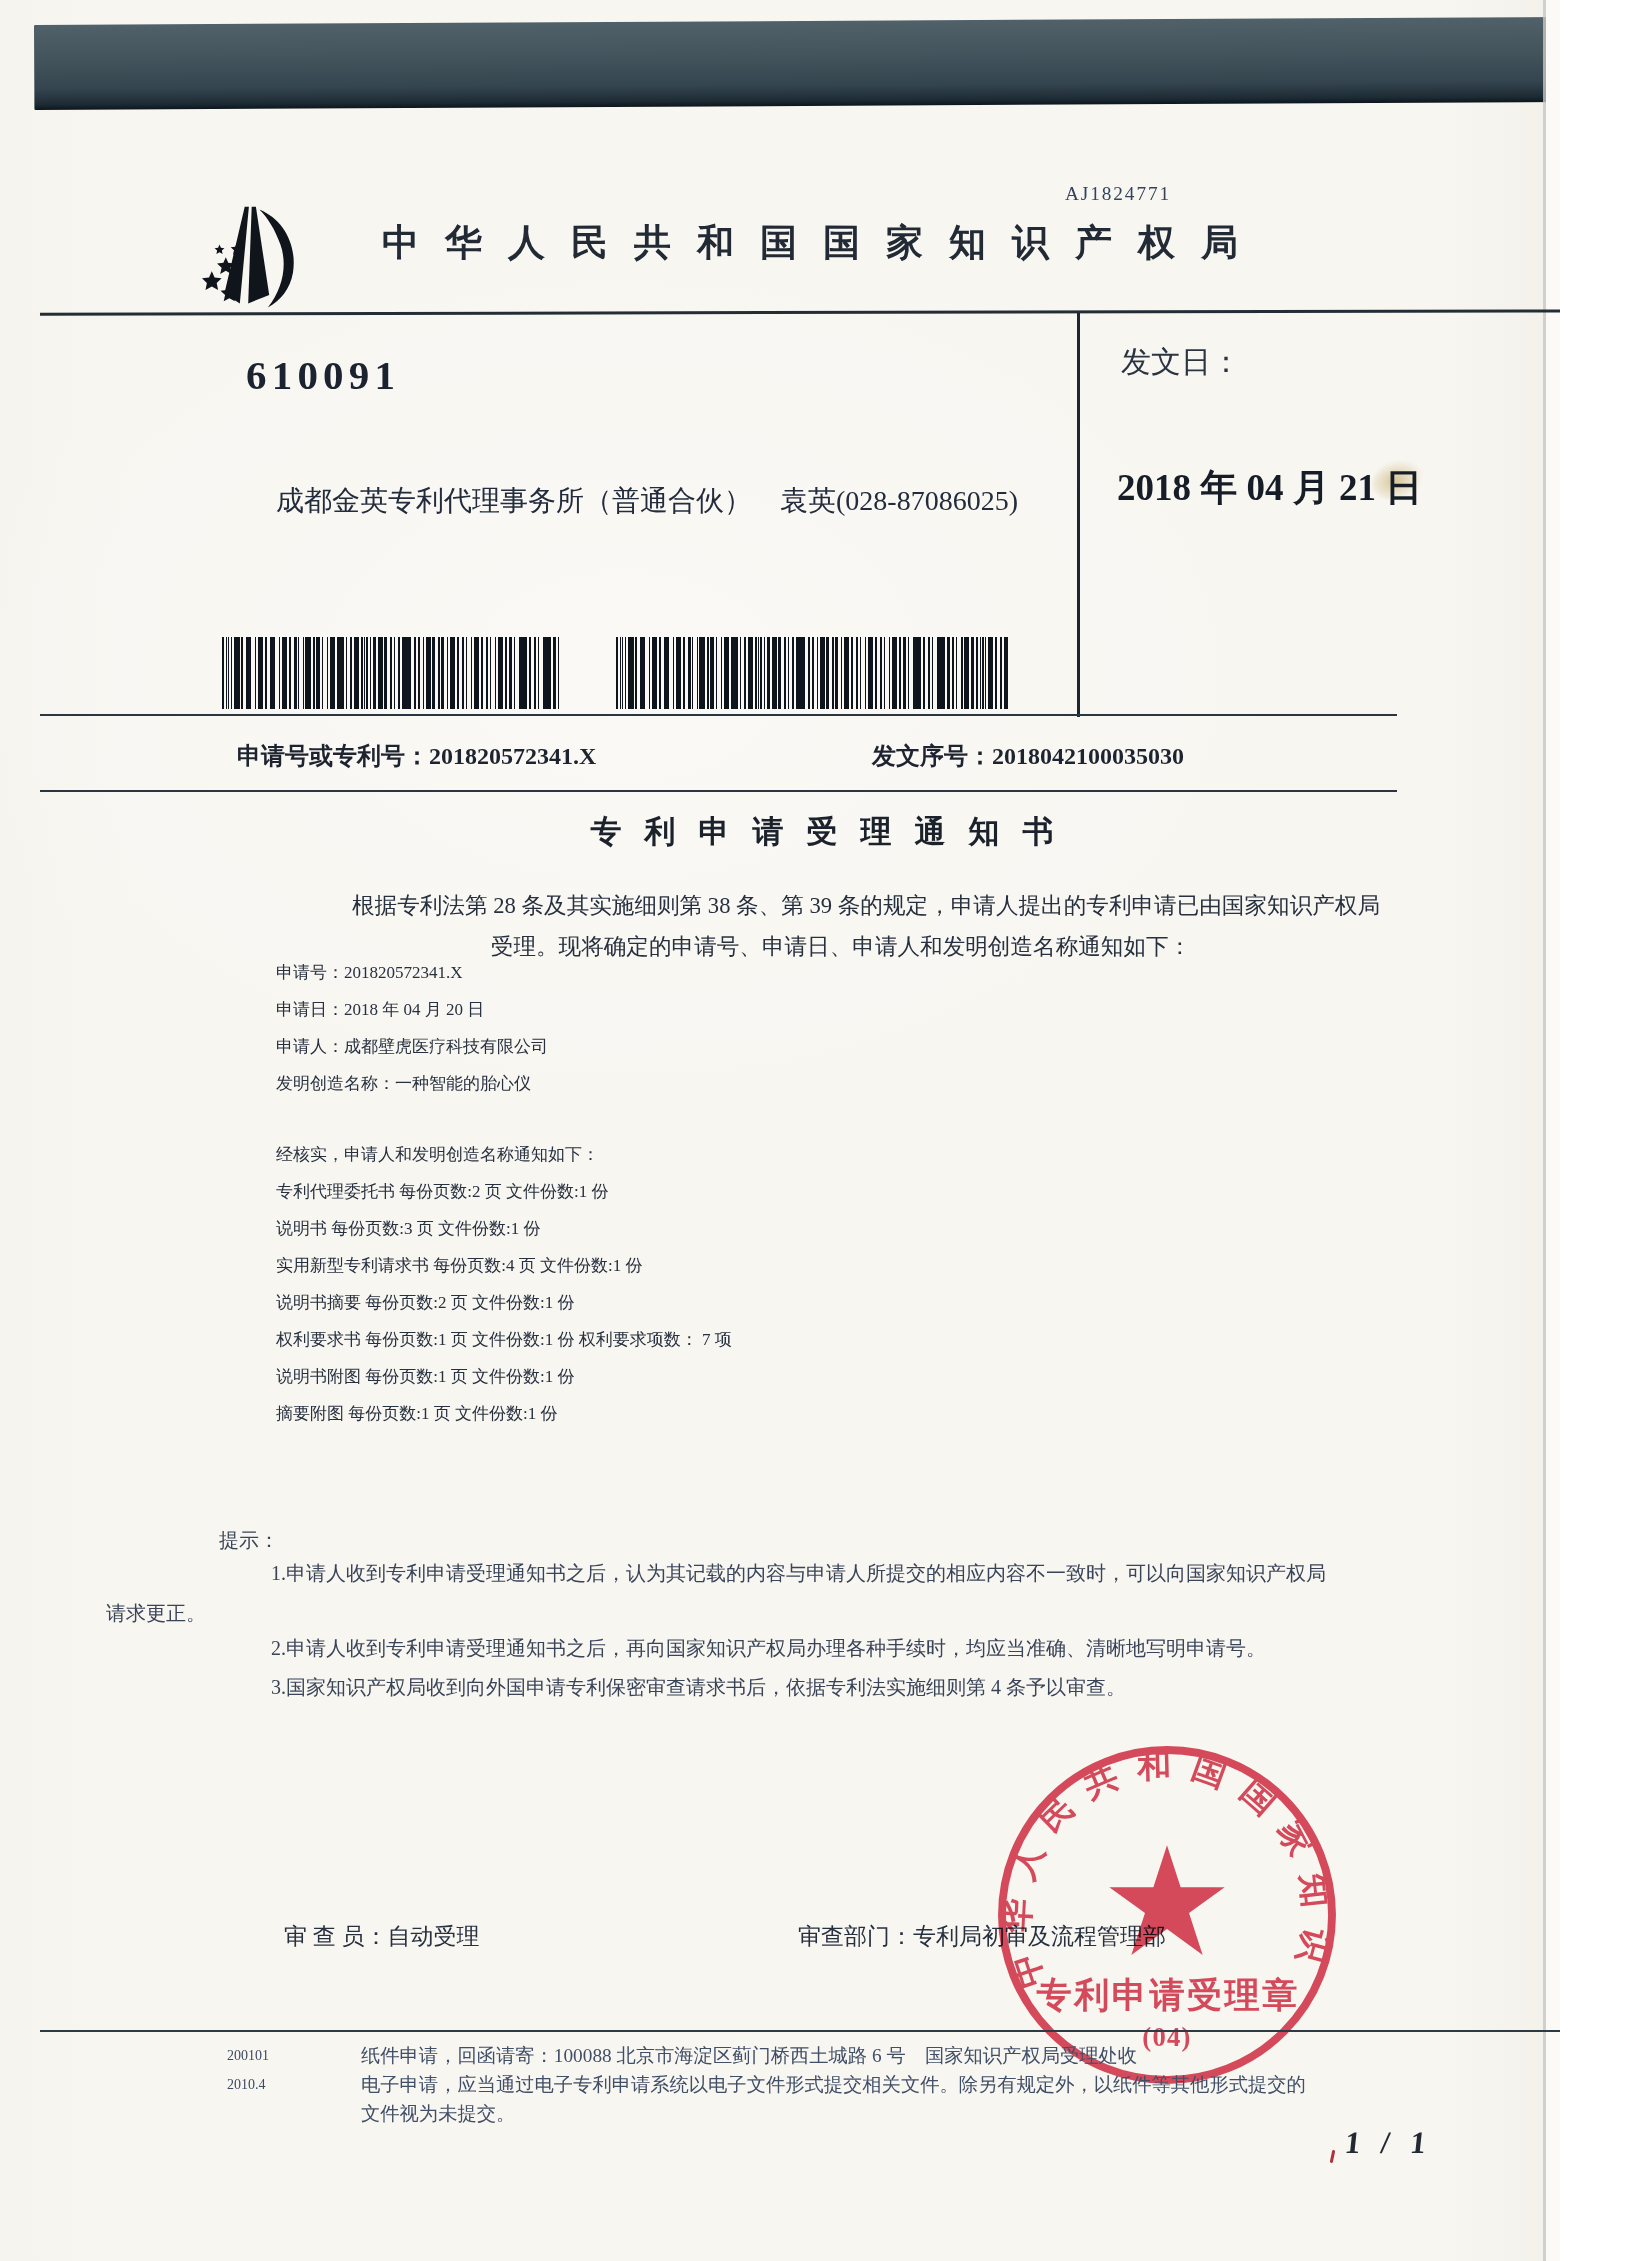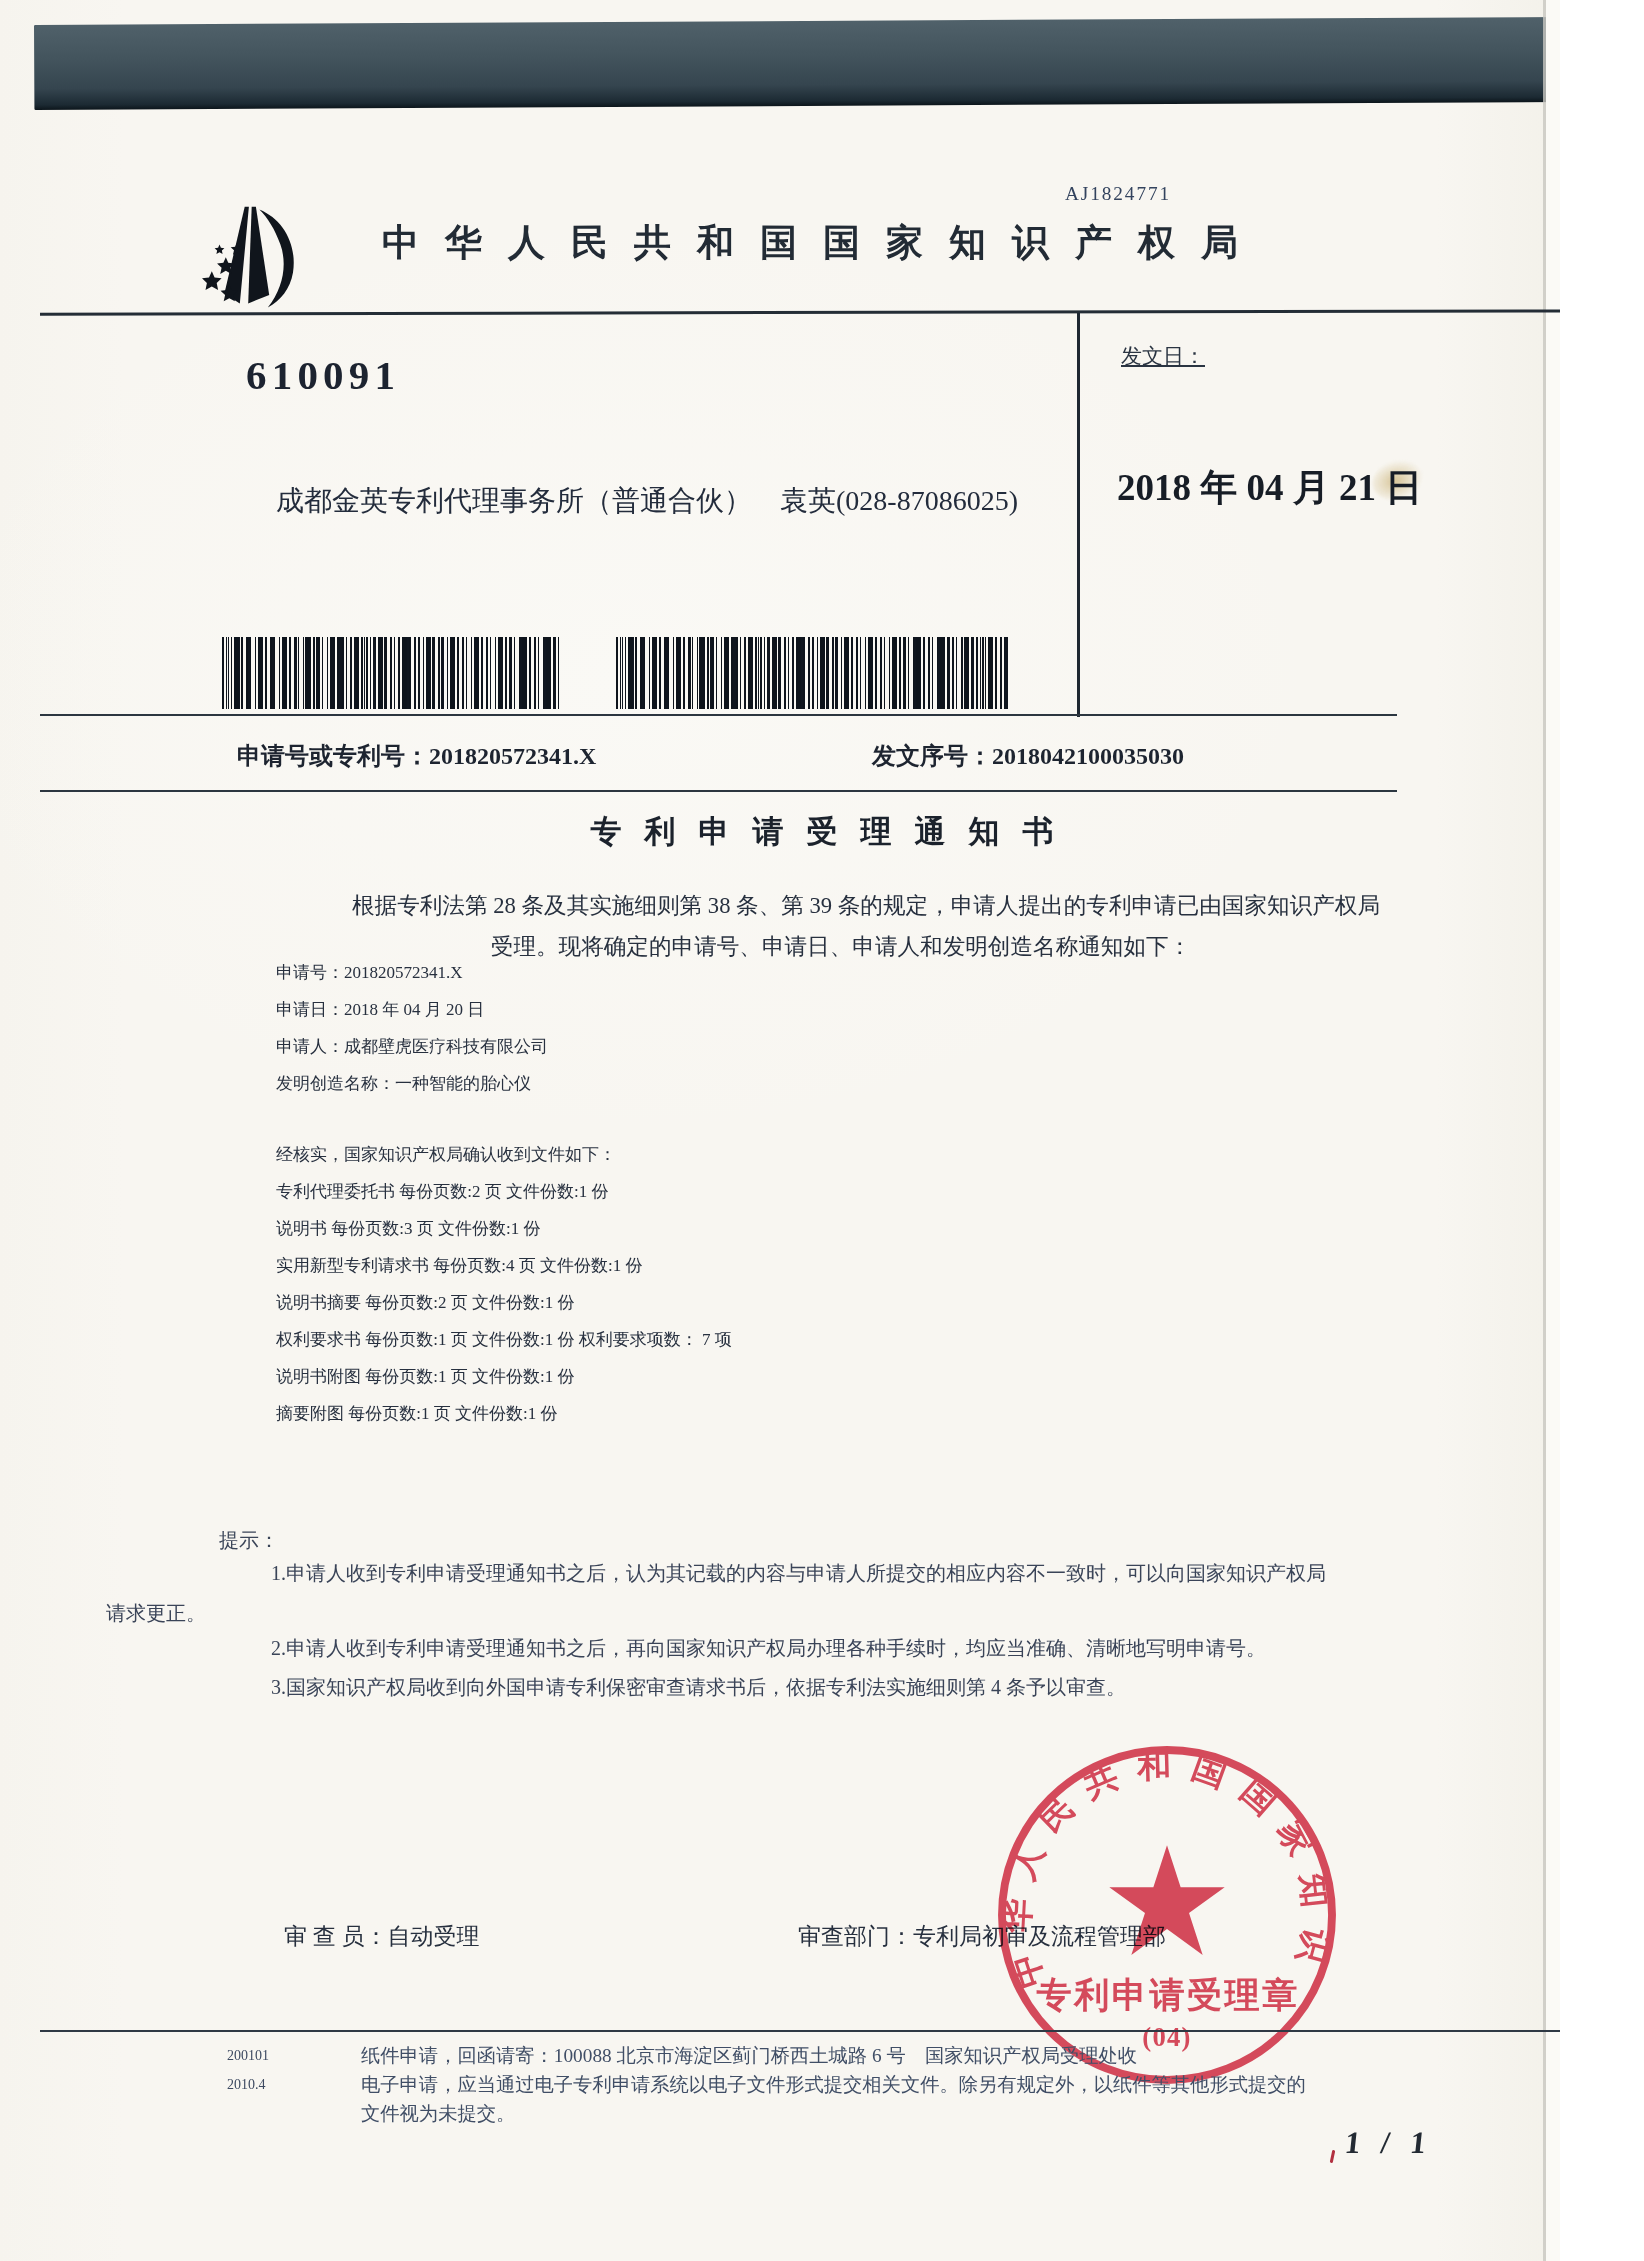--- a/index.html
+++ b/index.html
@@ -25,21 +25,21 @@
   .org-title{left:382px;top:218px;font-size:37px;font-weight:bold;letter-spacing:26px;color:#222b35;white-space:nowrap;}
   .rule-top{left:40px;top:311px;width:1554px;height:2.6px;background:#242d36;transform:rotate(-0.12deg);}
   .v-divider{left:1077px;top:313px;width:2.6px;height:404px;background:#1e2731;}
   .rule-mid{left:40px;top:714px;width:1357px;height:1.9px;background:#2c3640;}
   .rule-ref{left:40px;top:790px;width:1357px;height:1.9px;background:#2c3640;}
   .rule-footer{left:40px;top:2030px;width:1559px;height:1.9px;background:#2f3944;}
   
   .postcode{left:246px;top:351px;font-size:41px;font-weight:bold;letter-spacing:5.2px;color:#1c2330;}
   .addr1{left:262px;top:433px;font-size:24px;color:#232c3c;white-space:nowrap;}
   .addr2{left:276px;top:482px;font-size:28px;color:#232c3c;white-space:nowrap;}
-  .issue-label{left:1121px;top:342px;font-size:21px;color:#2a3442;text-decoration:underline;}
+  .issue-label{left:1121px;top:342px;font-size:30px;color:#2a3442;}
   .issue-date{left:1117px;top:463px;font-size:37px;font-weight:bold;color:#171d26;white-space:nowrap;}
   
   .barcode{top:637px;height:72px;
      background-image:
       repeating-linear-gradient(90deg,#0e141c 0 1.9px,transparent 1.9px 3.9px,#0e141c 3.9px 5.2px,transparent 5.2px 9px,#0e141c 9px 10.3px,transparent 10.3px 12.3px,#0e141c 12.3px 17px,transparent 17px 19.3px,#0e141c 19.3px 20.6px,transparent 20.6px 24px),
       repeating-linear-gradient(90deg,transparent 0 5.8px,#10161f 5.8px 7px,transparent 7px 15px,#10161f 15px 18px,transparent 18px 26.4px,#10161f 26.4px 28px,transparent 28px 34px);}
   .barcode.b1{left:222px;width:337px;}
   .barcode.b2{left:616px;width:393px;}
   
   .ref-row{top:740px;font-size:24px;font-weight:bold;color:#1d2430;white-space:nowrap;}
@@ -130,21 +130,21 @@
   <div class="abs intro">
     <div class="ind">根据专利法第 28 条及其实施细则第 38 条、第 39 条的规定，申请人提出的专利申请已由国家知识产权局</div>
     <div>受理。现将确定的申请号、申请日、申请人和发明创造名称通知如下：</div>
   </div>
 
   <div class="abs fields">
     <div>申请号：201820572341.X</div>
     <div>申请日：2018 年 04 月 20 日</div>
     <div>申请人：成都壁虎医疗科技有限公司</div>
     <div>发明创造名称：一种智能的胎心仪</div>
-    <div class="received">经核实，国家知识产权局确认收到文件如下：</div>
+    <div class="received">经核实，申请人和发明创造名称通知如下：</div>
     <div>专利代理委托书  每份页数:2 页  文件份数:1 份</div>
     <div>说明书  每份页数:3 页  文件份数:1 份</div>
     <div>实用新型专利请求书  每份页数:4 页  文件份数:1 份</div>
     <div>说明书摘要  每份页数:2 页  文件份数:1 份</div>
     <div>权利要求书  每份页数:1 页  文件份数:1 份  权利要求项数：  7 项</div>
     <div>说明书附图  每份页数:1 页  文件份数:1 份</div>
     <div>摘要附图  每份页数:1 页  文件份数:1 份</div>
   </div>
 
   <div class="abs note note-label">提示：</div>

